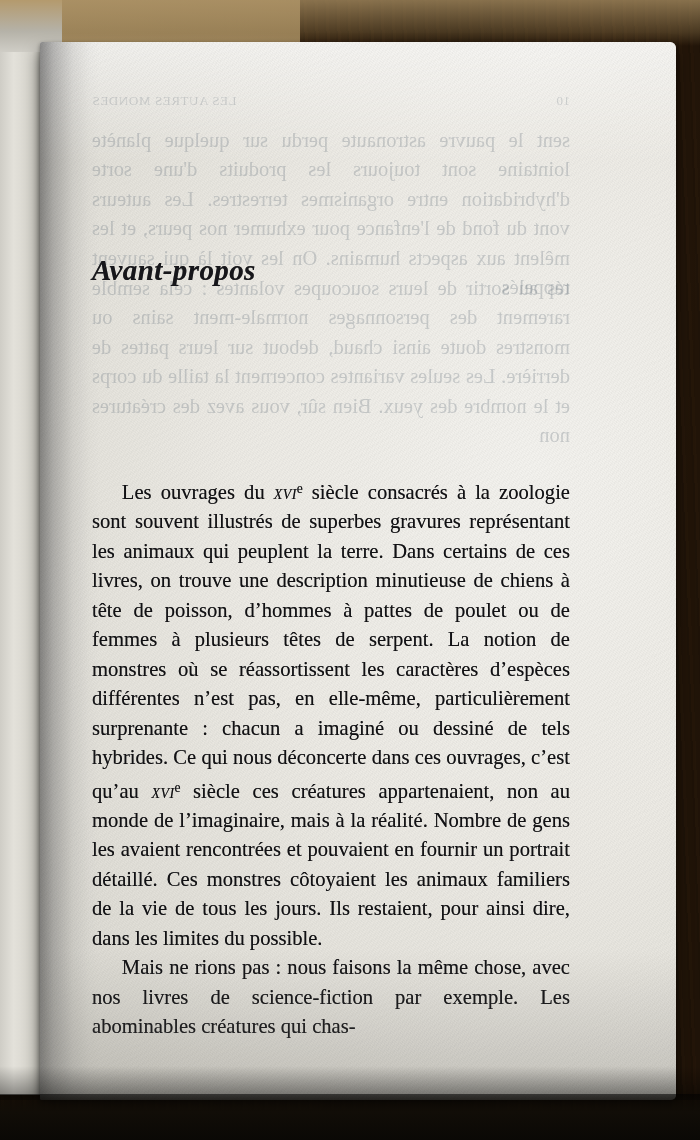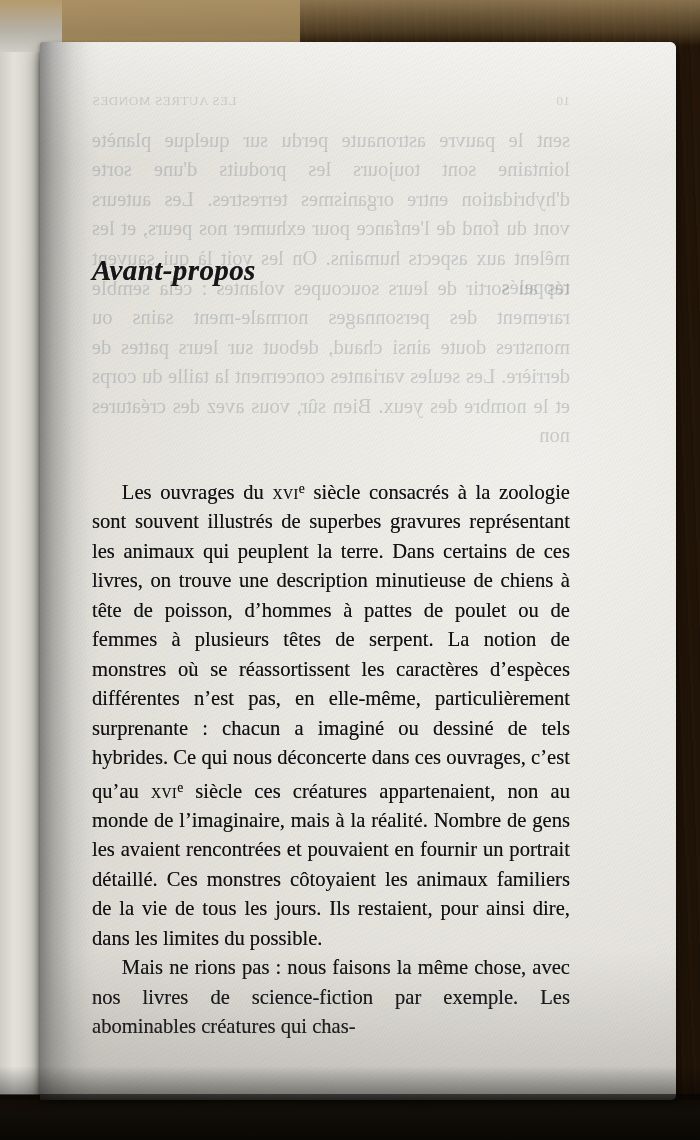--- a/index.html
+++ b/index.html
@@ -135,21 +135,21 @@
     font-size:20.6px;
     line-height:29.5px;
     color:#111114;
     text-align:justify;
     text-justify:inter-word;
     hyphens:manual;
     text-shadow:0 0 .55px rgba(0,0,0,.5);
   }
   #body-copy p{ text-indent:1.45em; margin:0; }
   #body-copy p + p{ margin-top:0; }
-  .sc{ font-variant:small-caps; text-transform:lowercase; letter-spacing:.4px; }
+  .sc{ font-variant:small-caps; text-transform:lowercase; letter-spacing:.4px;font-style:italic; }
   .sup{ font-size:.66em; vertical-align:.42em; }
 
   
   #desk-shadow{
     position:absolute; left:0; bottom:0; width:700px; height:46px;
     background:linear-gradient(180deg, rgba(0,0,0,.55) 0%, #110d07 40%, #0a0805 100%);
   }
   #desk-shadow-soft{
     position:absolute; left:0; bottom:40px; width:700px; height:34px;
     background:linear-gradient(180deg, rgba(0,0,0,0) 0%, rgba(0,0,0,.45) 100%);

